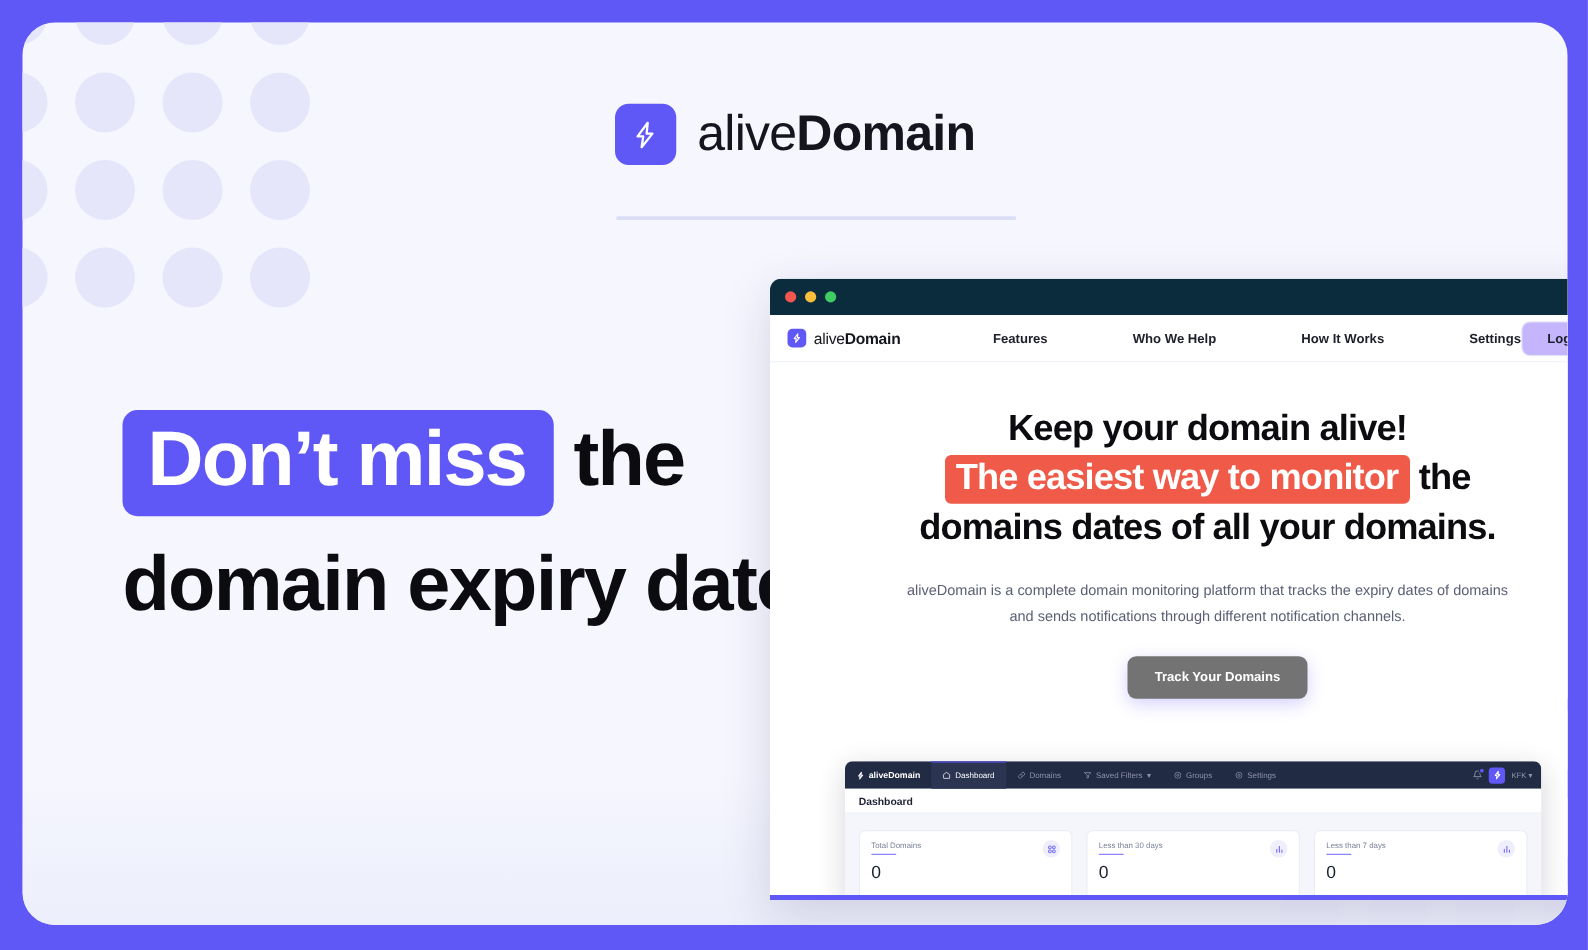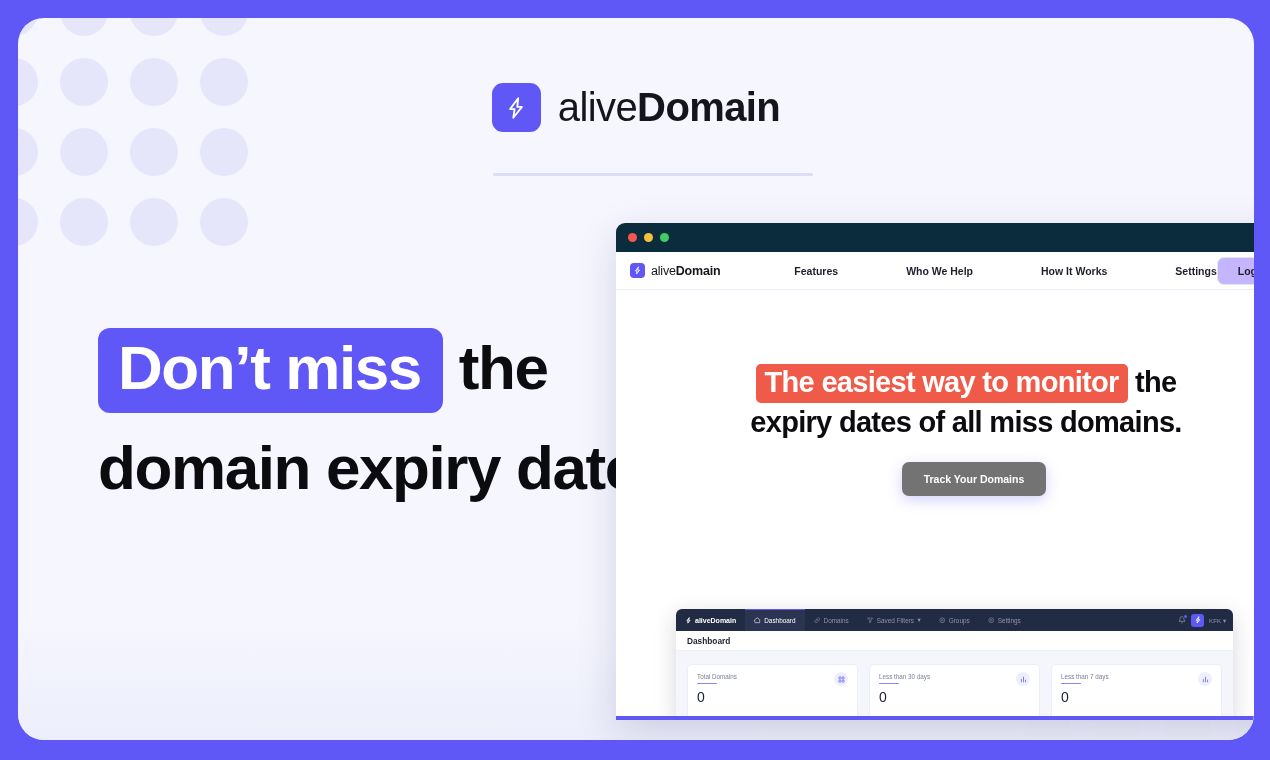--- a/index.html
+++ b/index.html
@@ -371,24 +371,25 @@
           <a href="#">Settings</a>
         </div>
         <div class="nav-actions">
           <button class="btn-login">Log In</button>
           <button class="btn-trial">Get Free Trial</button>
         </div>
       </div>
 
       <div class="hero">
         <h1>
-          <br>
+          <span>Keep your domain alive!</span><br>
           <span class="hero-mark">The easiest way to monitor</span><span> the</span><br>
-          <span>expiry dates of all miss domains.</span>
+          <span>domains dates of all your domains.</span>
         </h1>
+        <p>aliveDomain is a complete domain monitoring platform that tracks the expiry dates of domains and sends notifications through different notification channels.</p>
         <button class="hero-cta">Track Your Domains</button>
       </div>
 
       <div class="app-shot">
 
         <div class="app-nav">
           <div class="app-brand">
             <svg width="7" height="7" viewBox="0 0 24 24" fill="none" stroke="#ffffff" stroke-width="3" stroke-linejoin="round" stroke-linecap="round">
               <path d="M14 3 L6.5 13 h4.2 l-1.2 8 L17.5 11 h-4.3z"></path>
             </svg>

